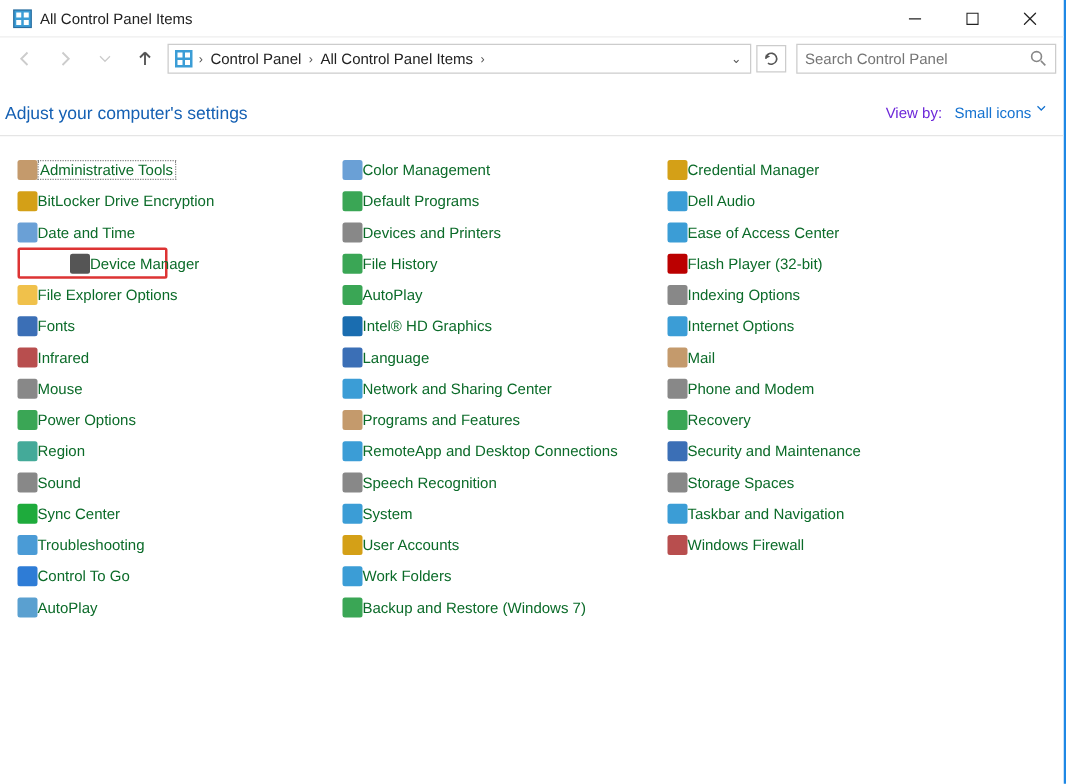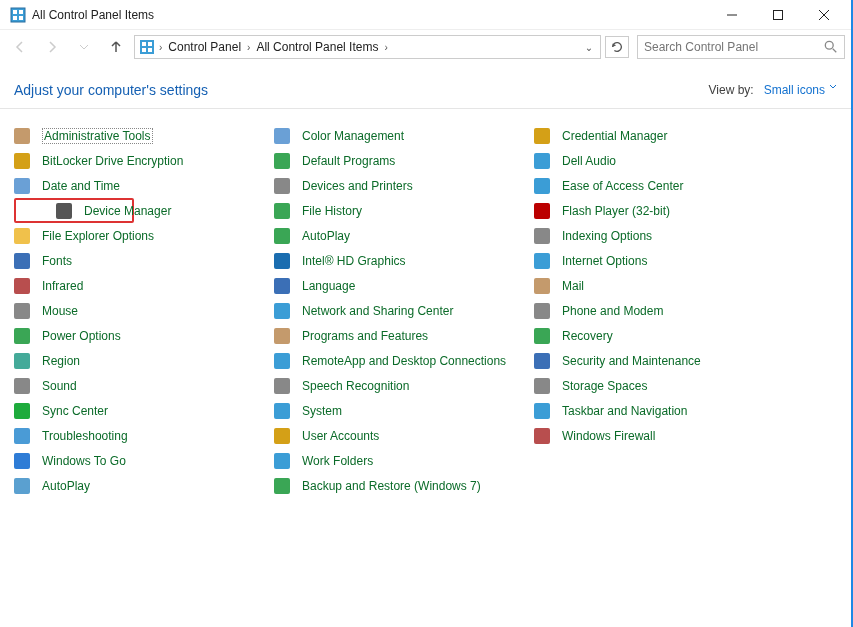--- a/index.html
+++ b/index.html
@@ -23,28 +23,28 @@
 .addressbar .sep { font-size: 10px; color:#555; padding:0 2px; }
 .addressbar .smallicon { width:16px; height:16px; }
 .addressbar .tail { flex:1; }
 .addressbar .dd { width:14px; text-align:center; cursor:pointer; font-size:10px; color:#555; }
 .refreshbtn { width:24px; height:22px; border:1px solid #ccc; display:flex; align-items:center; justify-content:center; cursor:pointer; }
 .searchbox { width:208px; height:24px; border:1px solid #ccc; display:flex; align-items:center; padding:0 6px; margin-left:4px; }
 .searchbox input { flex:1; border:none; outline:none; font-size:12px; color:#666; background:transparent; }
 .searchbox .sicon { width:14px; height:14px; }
 
 
-.headerrow { display:flex; align-items:center; padding: 18px 14px 10px 14px; border-bottom:1px solid #e5e5e5; }
+.headerrow { display:flex; align-items:center; padding: 18px 14px 10px 4px; border-bottom:1px solid #e5e5e5; }
 .headerrow .h1 { font-size: 14px; color:#1560b3; flex:1; }
-.viewby { font-size:12px; color:#404040; }
+.viewby { font-size:12px; color:#6d28d9; }
 .viewval { font-size:12px; color:#1472d0; margin-left:10px; display:inline-flex; align-items:flex-start; gap:4px; cursor:pointer; }
 
 
 .grid { display:flex; flex-direction:column; flex-wrap:wrap; height: 400px; align-content:flex-start; padding: 14px 8px 0 14px; column-gap: 30px; }
-.item { display:flex; align-items:center; height:25px; width:230px; cursor:pointer; gap:12px;text-align:center; }
+.item { display:flex; align-items:center; height:25px; width:230px; cursor:pointer; gap:0;text-align:center; }
 .item .icon { width:16px; height:16px; flex-shrink:0; display:flex; align-items:center; justify-content:center; }
 .item .label { font-size:12px; color:#0b6b29; white-space:nowrap; }
 .item.focused .label { border:1px dotted #888; padding:0 1px; }
 .item.highlighted { border:2px solid #d33; border-radius:2px; width: 120px; padding-left: 40px; }
 
 
 .ibox { width:16px; height:16px; border-radius:2px; }
 
 </style>
 </head>
@@ -227,21 +227,21 @@
     <div class="item">
       <span class="icon">
         <div class="ibox" style="background: rgb(74, 155, 214);"></div>
       </span>
       <span class="label">Troubleshooting</span>
     </div>
     <div class="item">
       <span class="icon">
         <div class="ibox" style="background: rgb(46, 124, 214);"></div>
       </span>
-      <span class="label">Windows To Go</span>
+      <span class="label">Control To Go</span>
     </div>
     <div class="item">
       <span class="icon">
         <div class="ibox" style="background: rgb(90, 160, 208);"></div>
       </span>
       <span class="label">AutoPlay</span>
     </div>
     <div class="item">
       <span class="icon">
         <div class="ibox" style="background: rgb(106, 160, 214);"></div>

